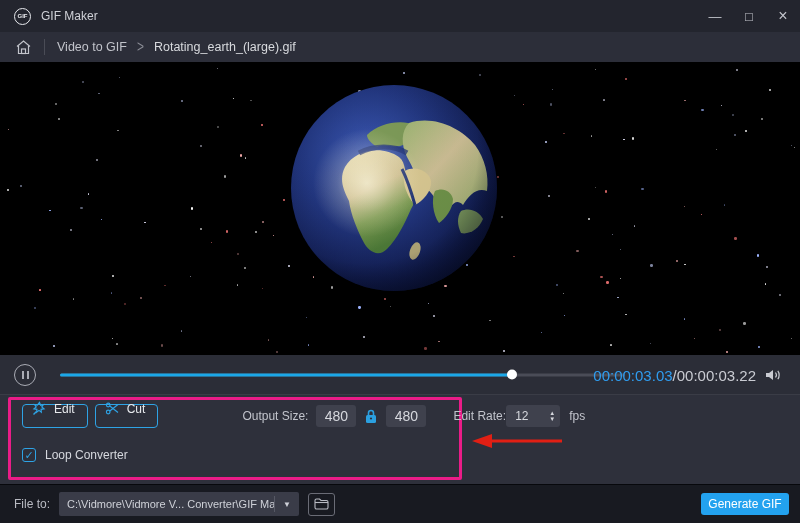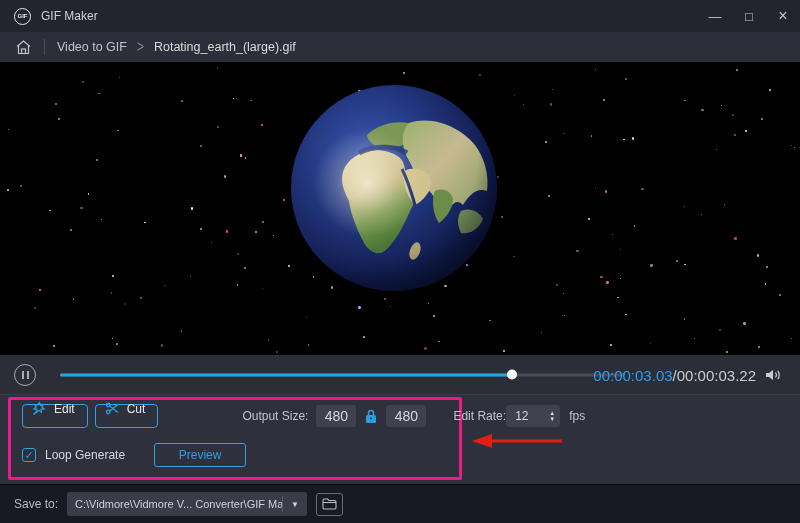--- a/index.html
+++ b/index.html
@@ -400,38 +400,38 @@
         <b>▲</b>
         <b>▼</b>
       </div>
       <span class="fld-label" style="margin-left:9px;">fps</span>
     </div>
 
     <div class="row2">
       <div class="checkbox">
           <span id="chk-glyph">✓</span>
         </div>
-      <span class="chk-label">Loop Generate</span>
-      <button class="preview-btn">Preview</button>
+      <span class="chk-label">Loop Converter</span>
     </div>
 
     <svg class="red-arrow" width="102" height="20" viewBox="0 0 102 20">
       <line x1="96" y1="10" x2="24" y2="10" stroke="#e11f14" stroke-width="3"></line>
       <polygon points="6,10 26,3 26,17" fill="#e11f14"></polygon>
     </svg>
   </div>
 
   <div class="bottom-bar">
-    <span class="save-label">Save to:</span>
+    <span class="save-label">File to:</span>
     <div class="path-box">
       <div class="path-text">C:\Vidmore\Vidmore V... Converter\GIF Maker</div>
       <div class="path-div"></div>
       <div class="path-drop">▼</div>
     </div>
     <div class="folder-btn">
       <svg width="15" height="12" viewBox="0 0 15 12" fill="none" stroke="#b9bbc3" stroke-width="1.1">
         <path d="M1 2.5 C1 1.7 1.7 1 2.5 1 H5.5 L7 2.5 H12.5 C13.3 2.5 14 3.2 14 4 V9.5 C14 10.3 13.3 11 12.5 11 H2.5 C1.7 11 1 10.3 1 9.5 Z"></path>
         <path d="M1 4.5 H14"></path>
       </svg>
     </div>
+    <button class="generate-btn">Generate GIF</button>
   </div>
 
 </div>
 
 </body></html>

